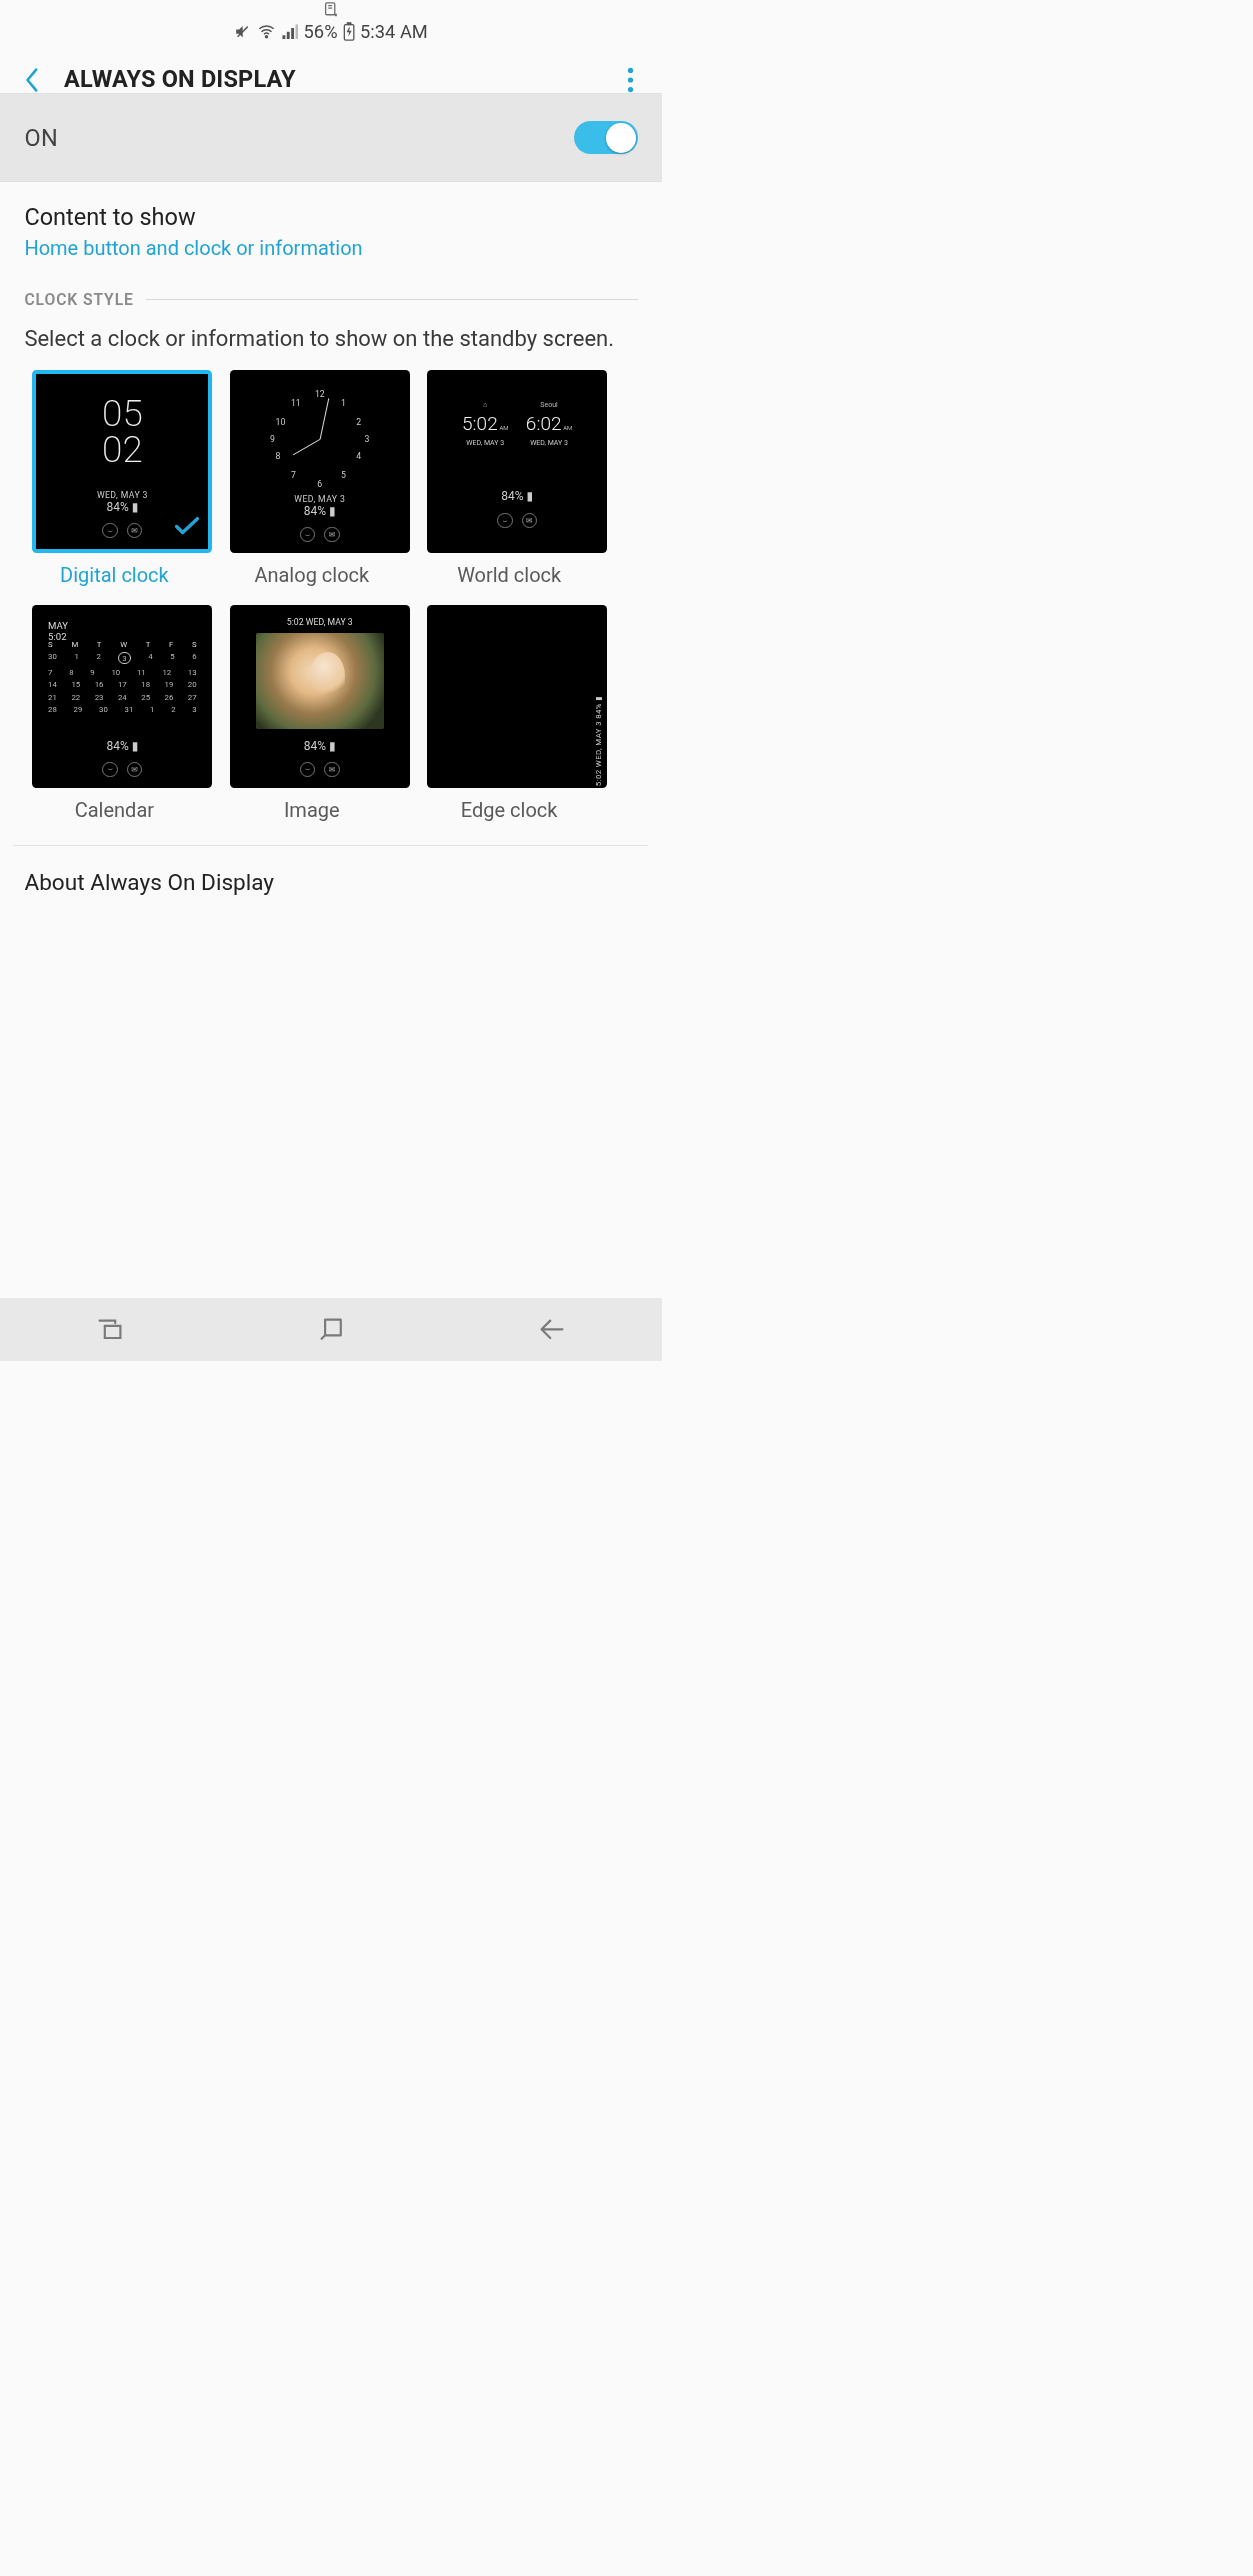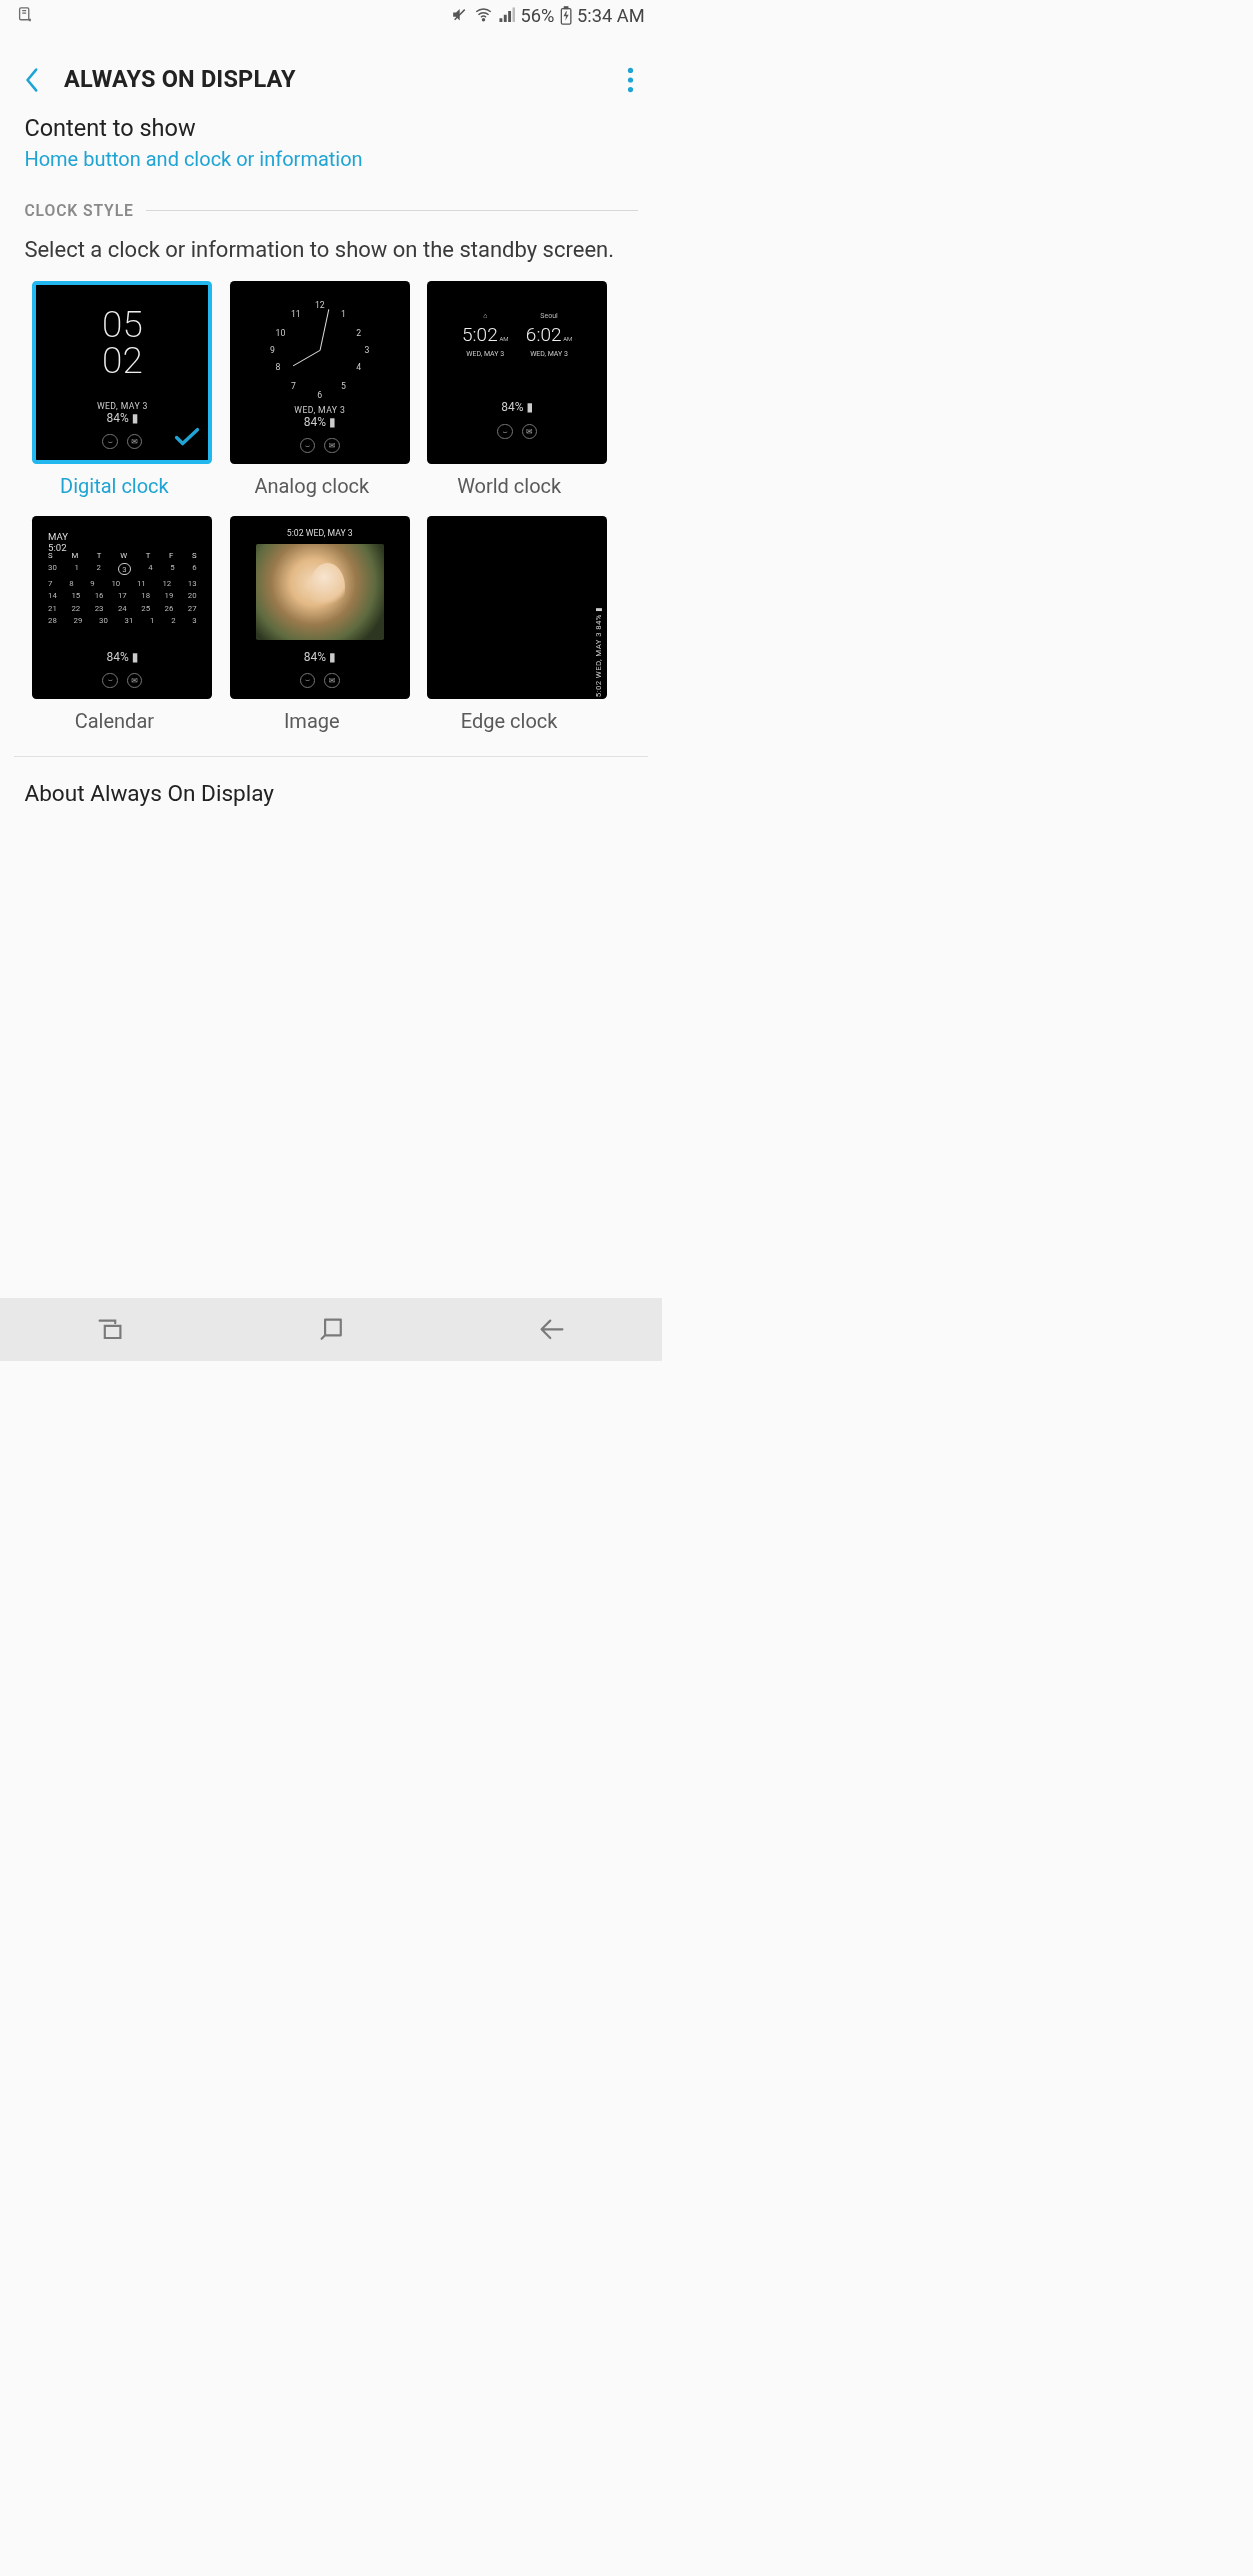--- a/index.html
+++ b/index.html
@@ -1,17 +1,17 @@
 <!DOCTYPE html>
 <html style="font-size:14px"><head>
 <meta charset="utf-8">
 <style>
   * { box-sizing: border-box; margin: 0; padding: 0; }
   html, body { width: 662px; height: 1361px; font-family: -apple-system, "Segoe UI", Roboto, sans-serif; background: #fafafa; color: #212121; }
-  .status-bar { height: 30px; display: flex; align-items: center; justify-content: space-between; padding: 0 17.4px; font-size: 18.3px; color: #555; }
+  .status-bar { height: 30px; display: flex; align-items: center; justify-content: space-between; padding: 0 17.4px; font-size: 18.3px; color: #555; flex-direction: column; }
   .status-left { color: #6d6d6d; }
   .status-right { display: flex; align-items: center; gap: 5.2px; color: #444; font-weight: 400; }
   .status-right svg { display:block; }
 
   .app-bar { height: 63px; display: flex; align-items: flex-end; padding: 0 19px; gap: 19px; background: #fafafa; }
   .app-title { font-size: 23.5px; font-weight: 700; letter-spacing: 0.2px; color: #222; }
   .spacer { flex: 1; }
   .back-chevron { width: 26px; display:flex; justify-content:center; }
   .menu-dots { width: 26px; display:flex; justify-content:center; }
 
@@ -141,20 +141,26 @@
     <div class="spacer"></div>
     <div class="menu-dots">
       <svg width="7" height="26" viewBox="0 0 8 30" fill="#1fa4d3">
           <circle cx="4" cy="4" r="3"></circle>
           <circle cx="4" cy="15" r="3"></circle>
           <circle cx="4" cy="26" r="3"></circle>
         </svg>
     </div>
   </div>
 
+  <div class="master-toggle">
+    <div class="label">ON</div>
+    <div class="toggle">
+        <div class="knob"></div>
+      </div>
+  </div>
 
   <div class="section">
     <div class="title">Content to show</div>
     <div class="subtitle">Home button and clock or information</div>
   </div>
 
   <div class="group-header">
     <div class="label">CLOCK STYLE</div>
     <div class="line"></div>
   </div>

